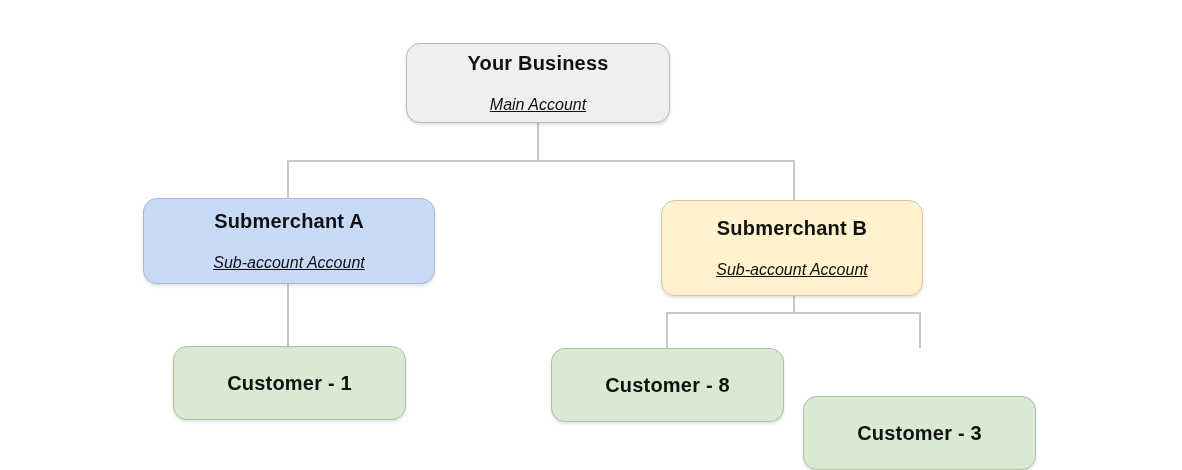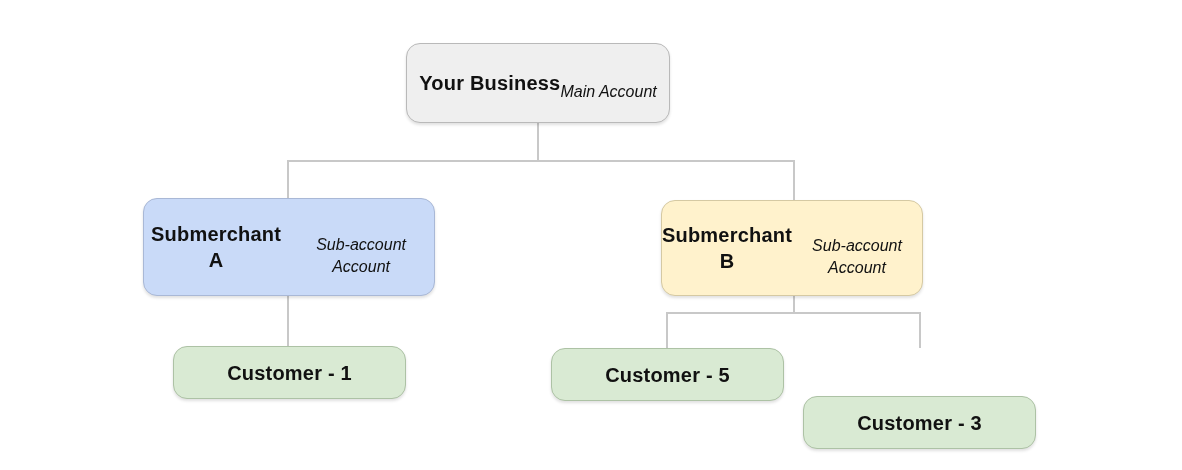--- a/index.html
+++ b/index.html
@@ -20,55 +20,57 @@
     left: 0;
     top: 0;
     pointer-events: none;
   }
   .node {
     position: absolute;
     box-sizing: border-box;
     border-radius: 14px;
     border: 1.5px solid #b9b9b9;
     display: flex;
+    flex-direction: column;
     align-items: center;
     justify-content: center;
     text-align: center;
     box-shadow: 0 2px 3px rgba(0,0,0,0.12);
     color: #111111;
   }
   .node .title {
     font-size: 20px;
     font-weight: 700;
     line-height: 1.3;
     letter-spacing: 0.2px;
   }
   .node .subtitle {
     font-size: 16px;
     font-style: italic;
     font-weight: 400;
     line-height: 1.35;
     margin-top: 18px;
+    text-decoration: underline;
   }
   
   .node-root {
     left: 406px; top: 43px; width: 264px; height: 80px;
     background: #efefef; border-color: #b9b9b9;
   }
   .node-sub-a {
-    left: 143px; top: 198px; width: 292px; height: 98px;
+    left: 143px; top: 198px; width: 292px; height: 86px;
     background: #c9daf8; border-color: #a9b8d6;
   }
   .node-sub-b {
     left: 661px; top: 200px; width: 262px; height: 96px;
     background: #fff2cc; border-color: #d5c9a3;
   }
   .node-cust {
     background: #d9ead3; border-color: #adc2a5;
-    height: 53px;
+    height: 74px;
     justify-content: center;
   }
   .node-cust-1 { left: 173px; top: 346px; width: 233px; }
   .node-cust-2 { left: 551px; top: 348px; width: 233px; }
   .node-cust-3 { left: 803px; top: 348px; width: 233px; margin-top: 48px; }
 </style>
 </head>
 <body>
 
 <div class="canvas">
@@ -107,20 +109,20 @@
   <div class="node node-sub-b">
     <span class="title">Submerchant B</span>
     <span class="subtitle">Sub-account Account</span>
   </div>
 
   <div class="node node-cust node-cust-1">
     <span class="title">Customer - 1</span>
   </div>
 
   <div class="node node-cust node-cust-2">
-    <span class="title">Customer - 5</span>
+    <span class="title">Customer - 8</span>
   </div>
 
   <div class="node node-cust node-cust-3">
     <span class="title">Customer - 3</span>
   </div>
 
 </div>
 
 </body></html>

